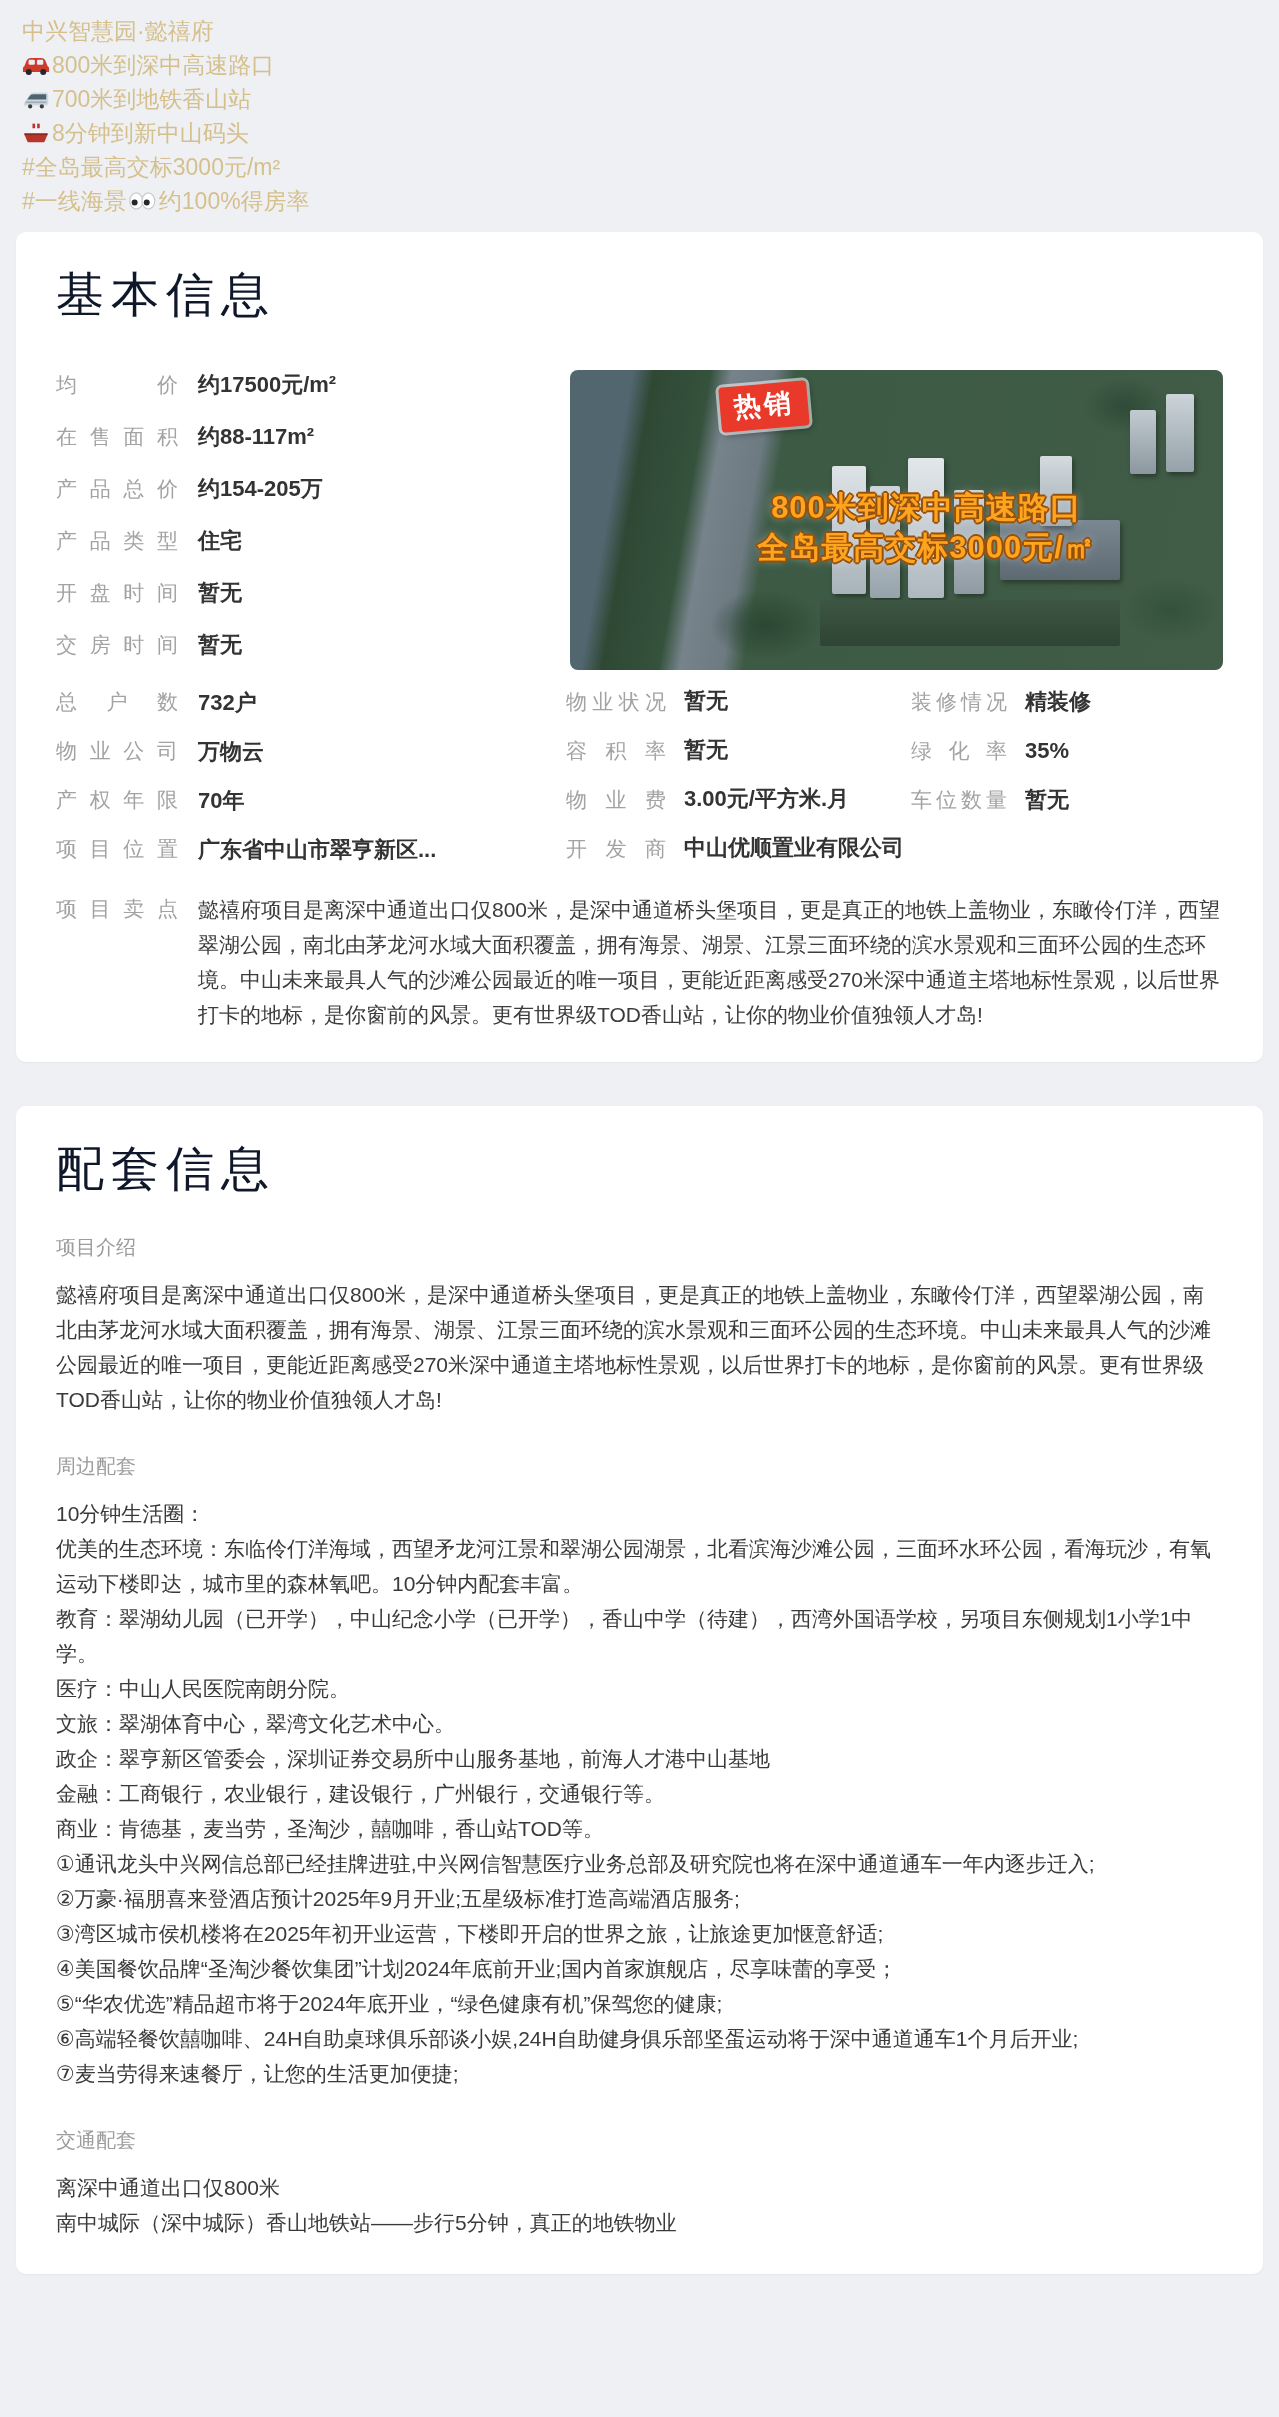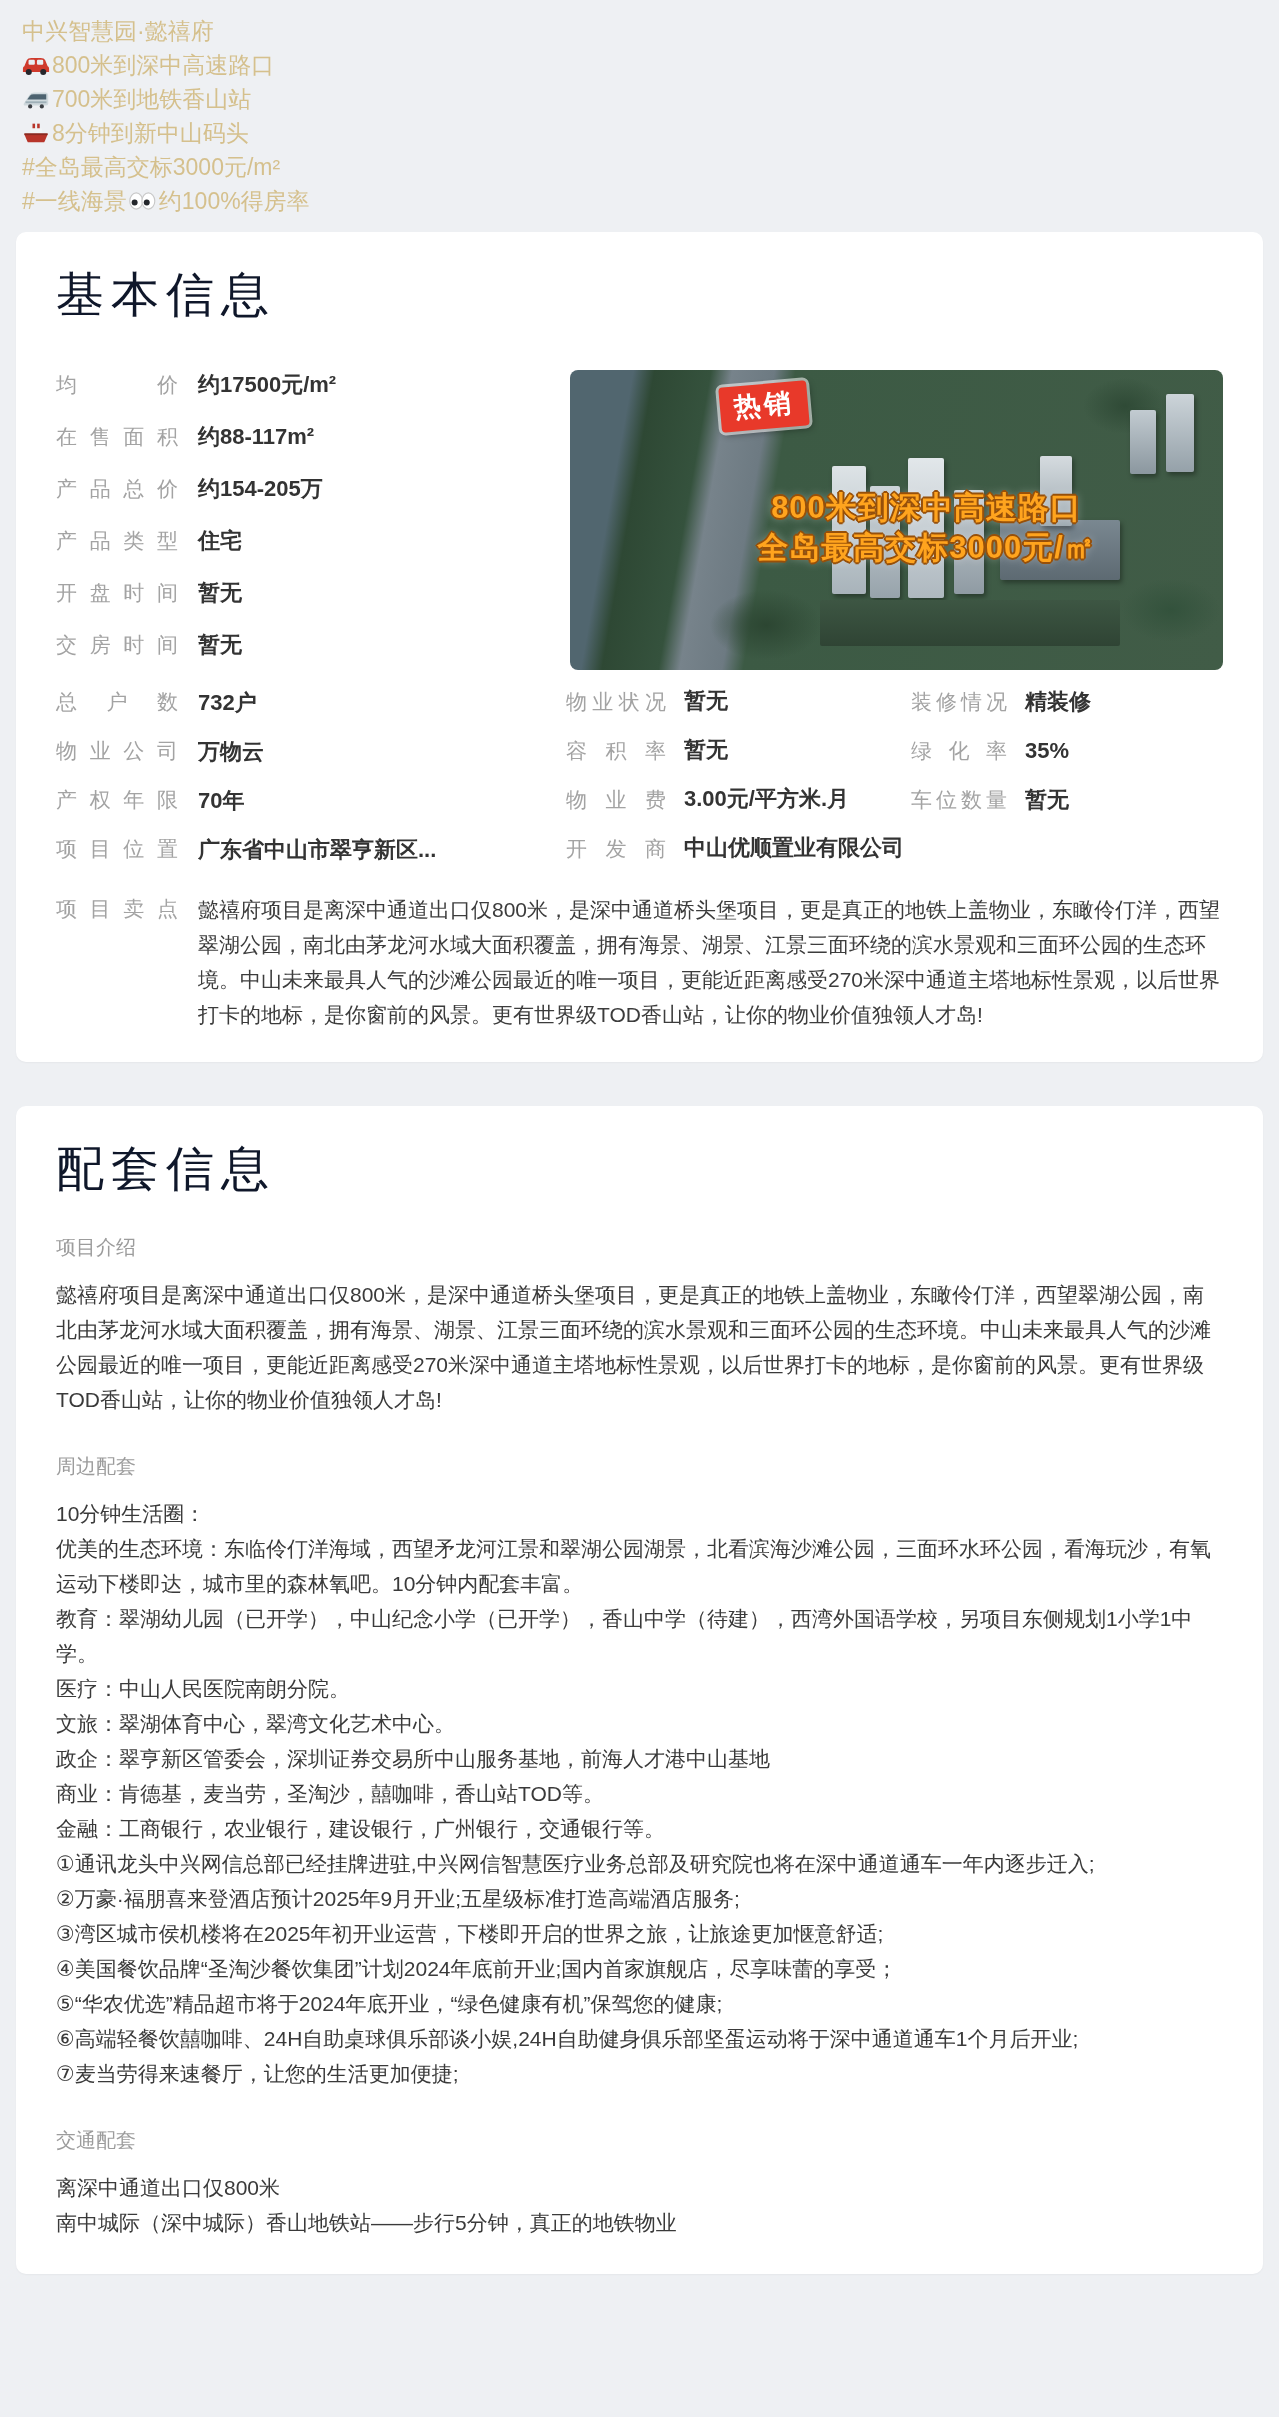--- a/index.html
+++ b/index.html
@@ -241,22 +241,22 @@
   <div class="para">懿禧府项目是离深中通道出口仅800米，是深中通道桥头堡项目，更是真正的地铁上盖物业，东瞰伶仃洋，西望翠湖公园，南北由茅龙河水域大面积覆盖，拥有海景、湖景、江景三面环绕的滨水景观和三面环公园的生态环境。中山未来最具人气的沙滩公园最近的唯一项目，更能近距离感受270米深中通道主塔地标性景观，以后世界打卡的地标，是你窗前的风景。更有世界级TOD香山站，让你的物业价值独领人才岛!</div>
 
   <div class="sec-label">周边配套</div>
   <div class="lines">
     <p>10分钟生活圈：</p>
     <p>优美的生态环境：东临伶仃洋海域，西望矛龙河江景和翠湖公园湖景，北看滨海沙滩公园，三面环水环公园，看海玩沙，有氧运动下楼即达，城市里的森林氧吧。10分钟内配套丰富。</p>
     <p>教育：翠湖幼儿园（已开学），中山纪念小学（已开学），香山中学（待建），西湾外国语学校，另项目东侧规划1小学1中学。</p>
     <p>医疗：中山人民医院南朗分院。</p>
     <p>文旅：翠湖体育中心，翠湾文化艺术中心。</p>
     <p>政企：翠亨新区管委会，深圳证券交易所中山服务基地，前海人才港中山基地</p>
+    <p>金融：工商银行，农业银行，建设银行，广州银行，交通银行等。</p>
     <p>商业：肯德基，麦当劳，圣淘沙，囍咖啡，香山站TOD等。</p>
-    <p>金融：工商银行，农业银行，建设银行，广州银行，交通银行等。</p>
     <p>①通讯龙头中兴网信总部已经挂牌进驻,中兴网信智慧医疗业务总部及研究院也将在深中通道通车一年内逐步迁入;</p>
     <p>②万豪·福朋喜来登酒店预计2025年9月开业;五星级标准打造高端酒店服务;</p>
     <p>③湾区城市侯机楼将在2025年初开业运营，下楼即开启的世界之旅，让旅途更加惬意舒适;</p>
     <p>④美国餐饮品牌“圣淘沙餐饮集团”计划2024年底前开业;国内首家旗舰店，尽享味蕾的享受；</p>
     <p>⑤“华农优选”精品超市将于2024年底开业，“绿色健康有机”保驾您的健康;</p>
     <p>⑥高端轻餐饮囍咖啡、24H自助桌球俱乐部谈小娱,24H自助健身俱乐部坚蛋运动将于深中通道通车1个月后开业;</p>
     <p>⑦麦当劳得来速餐厅，让您的生活更加便捷;</p>
   </div>
 
   <div class="sec-label">交通配套</div>

